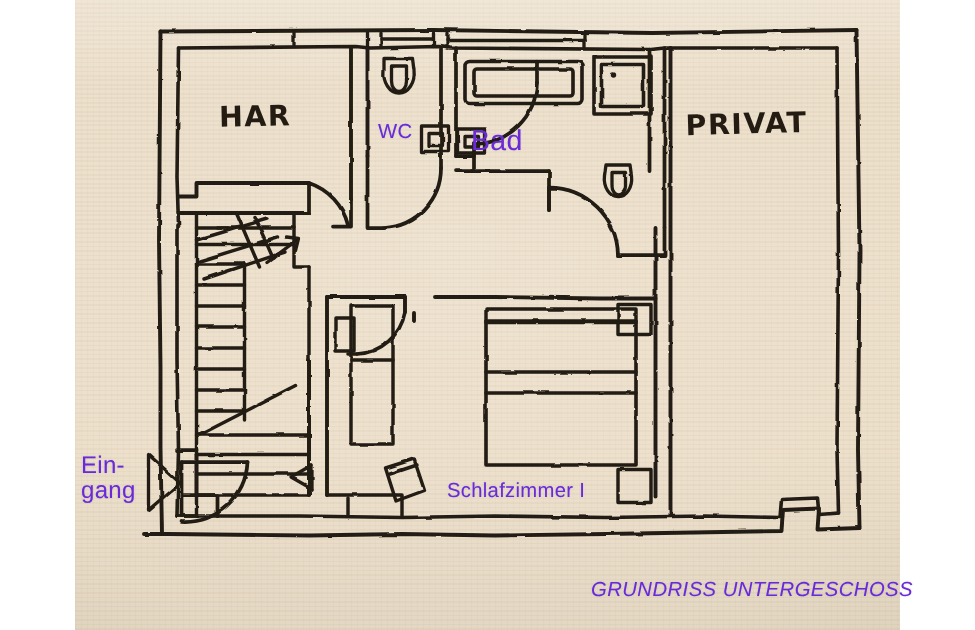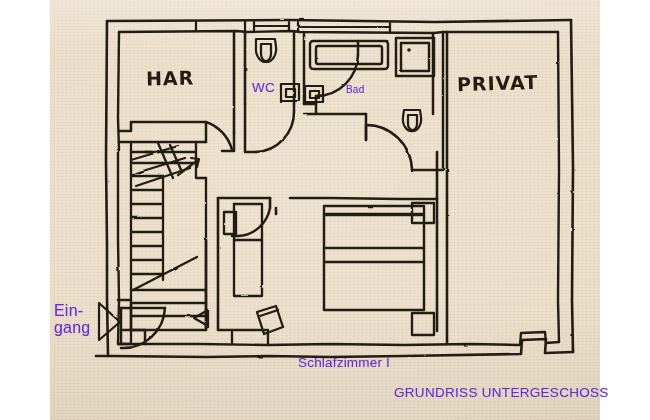--- a/index.html
+++ b/index.html
@@ -61,24 +61,24 @@
   }
   .lbl-ink {
     color: #241c12;
     font-family: "DejaVu Sans", sans-serif;
     font-weight: 700;
     letter-spacing: 1px;
   }
   #label-har   { left: 146px; top: 68px;  font-size: 19px; transform: rotate(-1.2deg); }
   #label-privat{ left: 457px; top: 73px;  font-size: 19px; transform: rotate(-1.6deg); }
   #label-wc    { left: 252px; top: 81px;  font-size: 13.5px; }
-  #label-bad   { left: 346px; top: 85px;  font-size: 10px; }
-  #label-schlaf{ left: 298px; top: 320px; font-size: 13.5px; margin-top: 36px; }
+  #label-bad   { left: 314px; top: 85px;  font-size: 19px; }
+  #label-schlaf{ left: 298px; top: 320px; font-size: 13.5px; }
   #label-eingang { left: 54px; top: 302px; font-size: 16px; }
-  #label-title { left: 394px; top: 386px; font-size: 13.5px; letter-spacing: 0.3px; }
+  #label-title { left: 394px; top: 386px; font-size: 13.5px; letter-spacing: 0.3px; font-style: italic; }
 </style>
 </head>
 <body>
 
 <div id="scan">
 
   <div id="paper"></div>
 
   <svg id="plan" viewBox="0 0 650 420" xmlns="http://www.w3.org/2000/svg">
     <defs>

